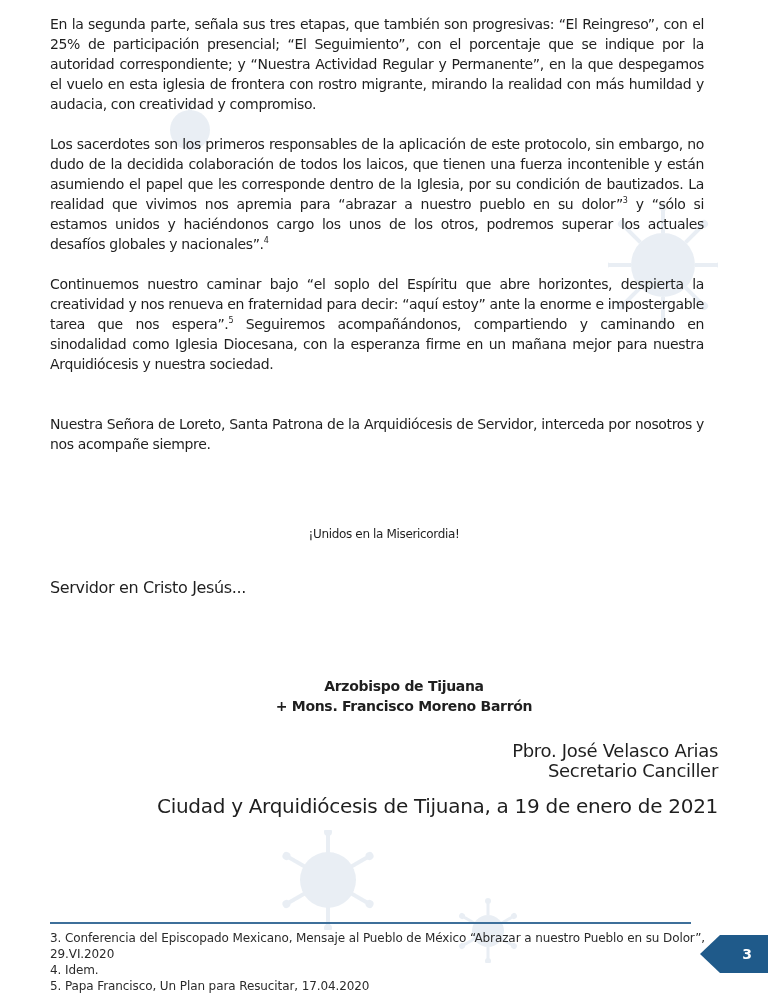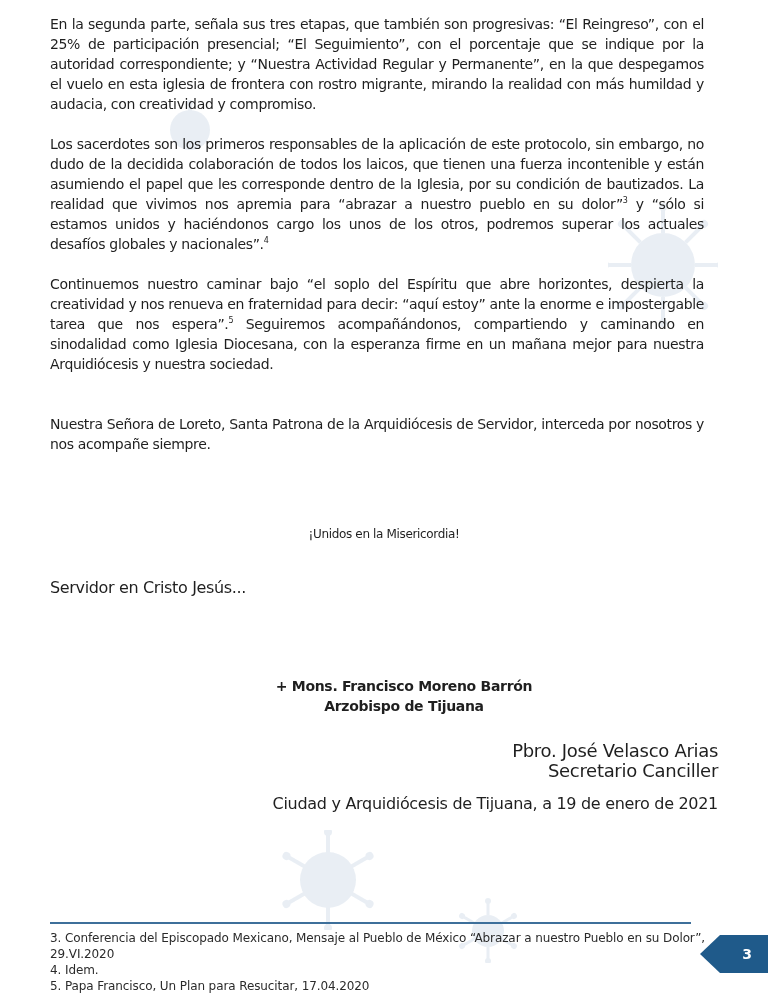--- a/index.html
+++ b/index.html
@@ -11,21 +11,21 @@
     .content {
       position: absolute; left: 50px; top: 14px; width: 668px;
       font-size: 14px; line-height: 20px; letter-spacing: -0.35px;
     }
     .para { margin: 0 14px 20px 0; text-align: justify; }
     .para sup { font-size: 8px; line-height: 0; vertical-align: super; }
     .closing-motto { position: absolute; left: 50px; width: 668px; top: 527px; font-size: 12px; text-align: center; letter-spacing: -0.35px; }
     .closing-sign { position: absolute; left: 50px; top: 578px; font-size: 16px; letter-spacing: -0.35px; }
     .bishop { position: absolute; left: 254px; top: 676px; width: 300px; text-align: center; font-weight: bold; font-size: 14px; line-height: 20px; letter-spacing: -0.3px; }
     .secretary { position: absolute; right: 50px; top: 741px; text-align: right; font-size: 18px; line-height: 20px; letter-spacing: -0.3px; }
-    .dateline { position: absolute; right: 50px; top: 794px; font-size: 16px; letter-spacing: -0.3px; }
+    .dateline { position: absolute; right: 50px; top: 794px; font-size: 20px; letter-spacing: -0.3px; }
     .footer-rule { position: absolute; left: 50px; top: 922px; width: 641px; height: 2px; background: #3d6f9a; }
     .footnotes { position: absolute; left: 50px; top: 930px; font-size: 12px; line-height: 16px; color: #2b2b2b; letter-spacing: -0.1px; }
     .page-tab { position: absolute; right: 0; top: 935px; width: 68px; height: 38px; }
     .page-tab svg { position: absolute; left: 0; top: 0; }
     .page-num { position: absolute; left: 26px; top: 0; width: 42px; height: 38px; line-height: 38px; text-align: center; color: #ffffff; font-weight: bold; font-size: 14px; }
   </style>
 </head>
 <body>
 
 <svg class="bg-virus" style="left:160px;top:100px;" width="60" height="60" viewBox="0 0 60 60">
@@ -82,22 +82,22 @@
   <p class="para">En la segunda parte, señala sus tres etapas, que también son progresivas: “El Reingreso”, con el 25% de participación presencial; “El Seguimiento”,  con el porcentaje que se indique por la autoridad correspondiente; y “Nuestra Actividad Regular y Permanente”, en la que despegamos el vuelo en esta iglesia de frontera con rostro migrante, mirando la realidad con más humildad y audacia, con creatividad y compromiso.</p>
   <p class="para"><span>Los sacerdotes son los primeros responsables de la aplicación de este protocolo, sin embargo, no dudo de la decidida colaboración de todos los laicos, que tienen una fuerza incontenible y están asumiendo el papel que les corresponde dentro de la Iglesia, por su condición de bautizados. La realidad que vivimos nos apremia para “abrazar a nuestro pueblo en su dolor”</span><sup>3</sup><span> y “sólo si estamos unidos y haciéndonos cargo los unos de los otros, podremos superar los actuales desafíos globales y nacionales”.</span><sup>4</sup></p>
   <p class="para" style="margin-bottom:40px;"><span>Continuemos nuestro caminar bajo “el soplo del Espíritu que abre horizontes, despierta la creatividad y nos renueva en fraternidad para decir: “aquí estoy” ante la enorme e impostergable tarea que nos espera”.</span><sup>5</sup><span> Seguiremos acompañándonos, compartiendo y caminando en sinodalidad como Iglesia Diocesana, con la esperanza firme en un mañana mejor para nuestra Arquidiócesis y nuestra sociedad.</span></p>
   <p class="para">Nuestra Señora de Loreto, Santa Patrona de la Arquidiócesis de Servidor, interceda por nosotros y nos acompañe siempre.</p>
 </div>
 
 <div class="closing-motto">¡Unidos en la Misericordia!</div>
 <div class="closing-sign">Servidor en Cristo Jesús...</div>
 
 <div class="bishop">
+  <div>Arzobispo de Tijuana</div>
   <div>+ Mons. Francisco Moreno Barrón</div>
-  <div>Arzobispo de Tijuana</div>
 </div>
 
 <div class="secretary">
   <div>Pbro. José Velasco Arias</div>
   <div>Secretario Canciller</div>
 </div>
 
 <div class="dateline">Ciudad y Arquidiócesis de Tijuana, a 19 de enero de 2021</div>
 
 <div class="footer-rule"></div>

